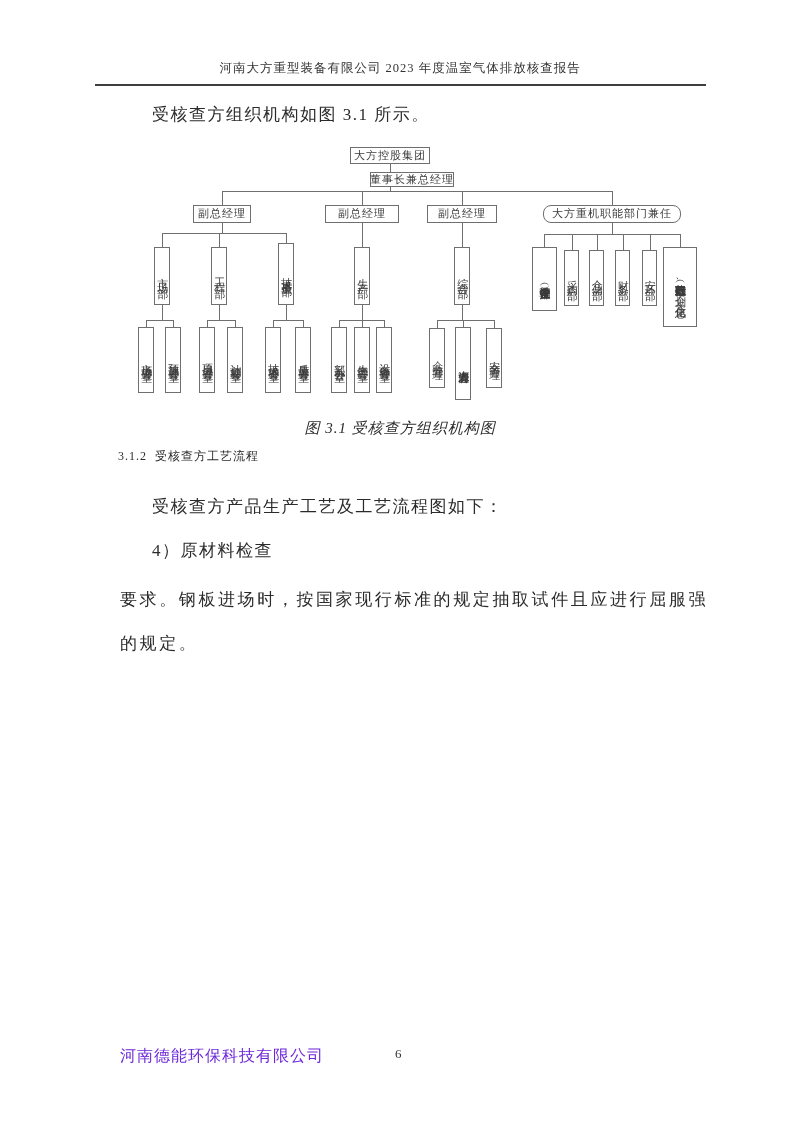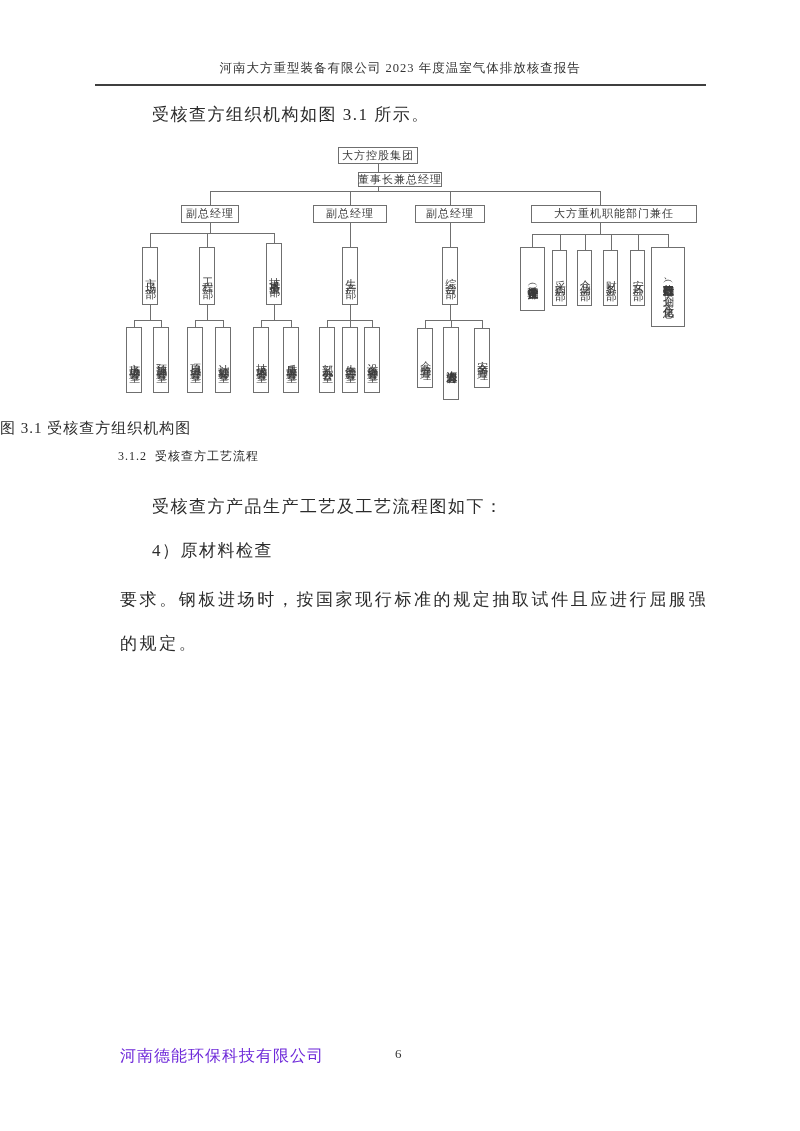--- a/index.html
+++ b/index.html
@@ -11,32 +11,32 @@
   .hdr-title{
     position:absolute;top:60px;left:0;width:100%;text-align:center;
     font-size:12.5px;letter-spacing:1px;color:#333;
   }
   .hdr-rule{
     position:absolute;top:84px;left:95px;width:611px;height:0;
     border-top:2px solid #3f3f3f;
   }
   
   .para-intro{position:absolute;top:103px;left:152px;font-size:17px;letter-spacing:1.5px;}
-  .fig-caption{position:absolute;top:419px;left:0;width:100%;font-size:15px;letter-spacing:1px;}
+  .fig-caption{position:absolute;top:419px;left:0;width:100%;text-align:center;font-size:15px;letter-spacing:1px;font-style:italic;}
   .sec-heading{position:absolute;top:448px;left:118px;font-size:12px;letter-spacing:1px;word-spacing:4px;}
   .para-proc{position:absolute;top:495px;left:152px;font-size:17px;letter-spacing:1.5px;}
   .para-item{position:absolute;top:539px;left:152px;font-size:17px;letter-spacing:1.5px;}
   .body-block{position:absolute;top:578px;left:120px;width:566px;font-size:17px;line-height:44px;letter-spacing:2.6px;}
   .body-block .ln{white-space:nowrap;}
   .body-block .ln.first{text-indent:33px;}
   
   .ftr-company{position:absolute;top:1046px;left:120px;font-size:16px;letter-spacing:1px;color:#6d28d9;}
   .ftr-page{position:absolute;top:1046px;left:395px;font-size:13px;color:#333;}
   
-  .chart{position:absolute;top:140px;left:100px;width:620px;height:276px;text-decoration:underline;}
+  .chart{position:absolute;top:140px;left:112px;width:620px;height:276px;text-decoration:underline;}
   .chart svg{position:absolute;top:0;left:0;}
   .hbox,.vbox{
     position:absolute;border:1px solid #6f6f6f;background:#fff;box-sizing:border-box;
     display:flex;align-items:center;justify-content:center;
     font-size:11px;color:#3a3a3a;line-height:1.05;
   }
   .hbox{white-space:nowrap;letter-spacing:1px;}
   .vbox{writing-mode:vertical-rl;}
   .v3{letter-spacing:5px;}
   .v4{letter-spacing:3px;}
@@ -113,21 +113,21 @@
         <line x1="382" y1="180" x2="382" y2="188"></line>
       </g>
     </svg>
 
     <div class="hbox" style="left:238px;top:7px;width:80px;height:17px;">大方控股集团</div>
     <div class="hbox" style="left:236px;top:32px;width:84px;height:15px;margin-left:22px;">董事长兼总经理</div>
 
     <div class="hbox" style="left:81px;top:65px;width:58px;height:18px;">副总经理</div>
     <div class="hbox" style="left:213px;top:65px;width:74px;height:18px;">副总经理</div>
     <div class="hbox" style="left:315px;top:65px;width:70px;height:18px;">副总经理</div>
-    <div class="hbox" style="left:431px;top:65px;width:166px;height:18px;">大方重机职能部门兼任</div>
+    <div class="hbox" style="left:431px;top:65px;width:138px;height:18px;border-radius:8px;">大方重机职能部门兼任</div>
 
     <div class="vbox v3" style="left:42px;top:107px;width:16px;height:58px;">市场部</div>
     <div class="vbox v3" style="left:99px;top:107px;width:16px;height:58px;">工程部</div>
     <div class="vbox v5" style="left:166px;top:103px;width:16px;height:62px;">技术质量部</div>
     <div class="vbox v3" style="left:242px;top:107px;width:16px;height:58px;">生产部</div>
     <div class="vbox v3" style="left:342px;top:107px;width:16px;height:58px;">综合部</div>
 
     <div class="vbox vwrap" style="left:420px;top:107px;width:25px;height:64px;">生产设备部（设备管理）</div>
     <div class="vbox v3" style="left:452px;top:110px;width:15px;height:56px;">采购部</div>
     <div class="vbox v3" style="left:477px;top:110px;width:15px;height:56px;">仓储部</div>

